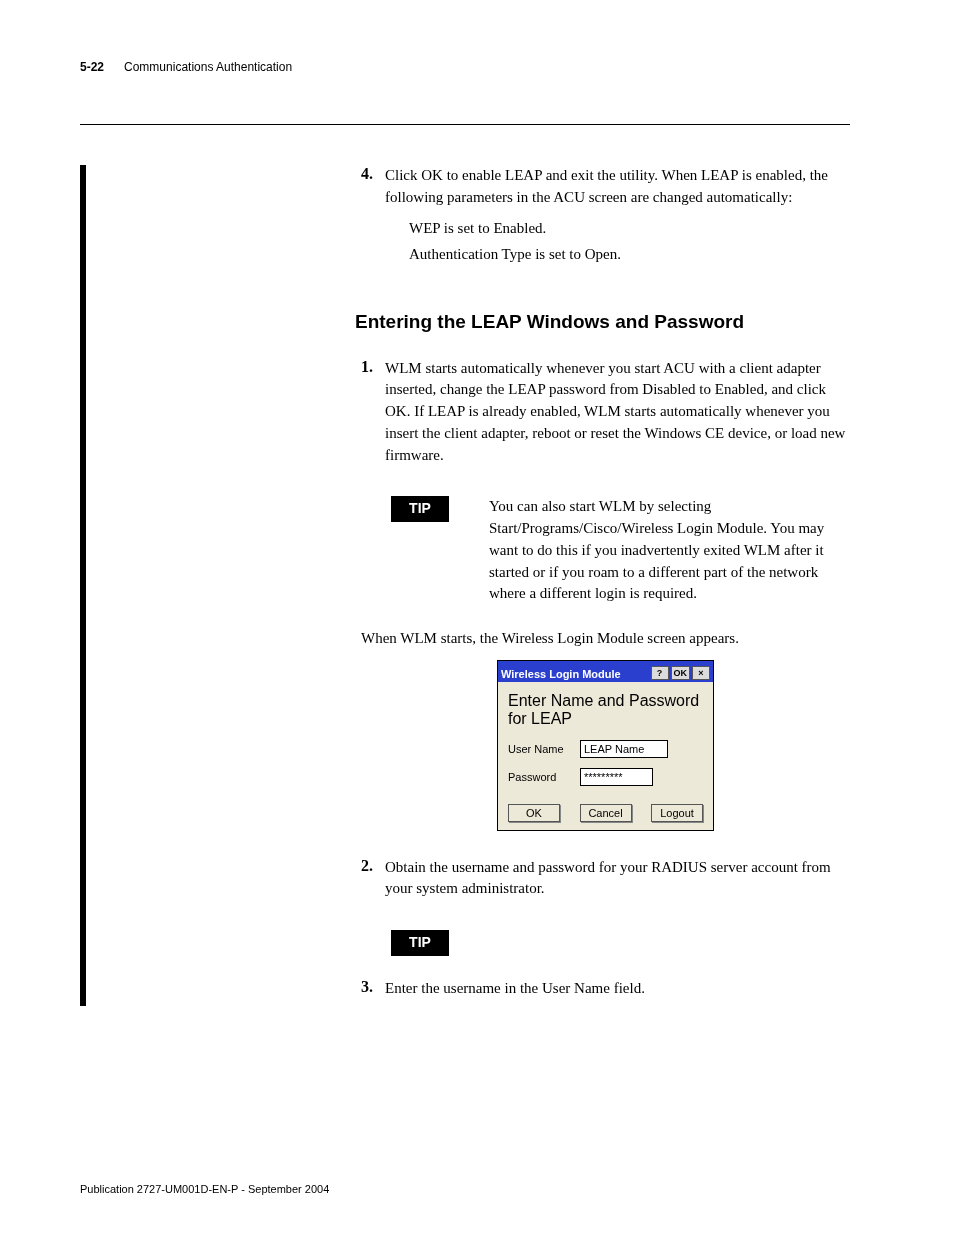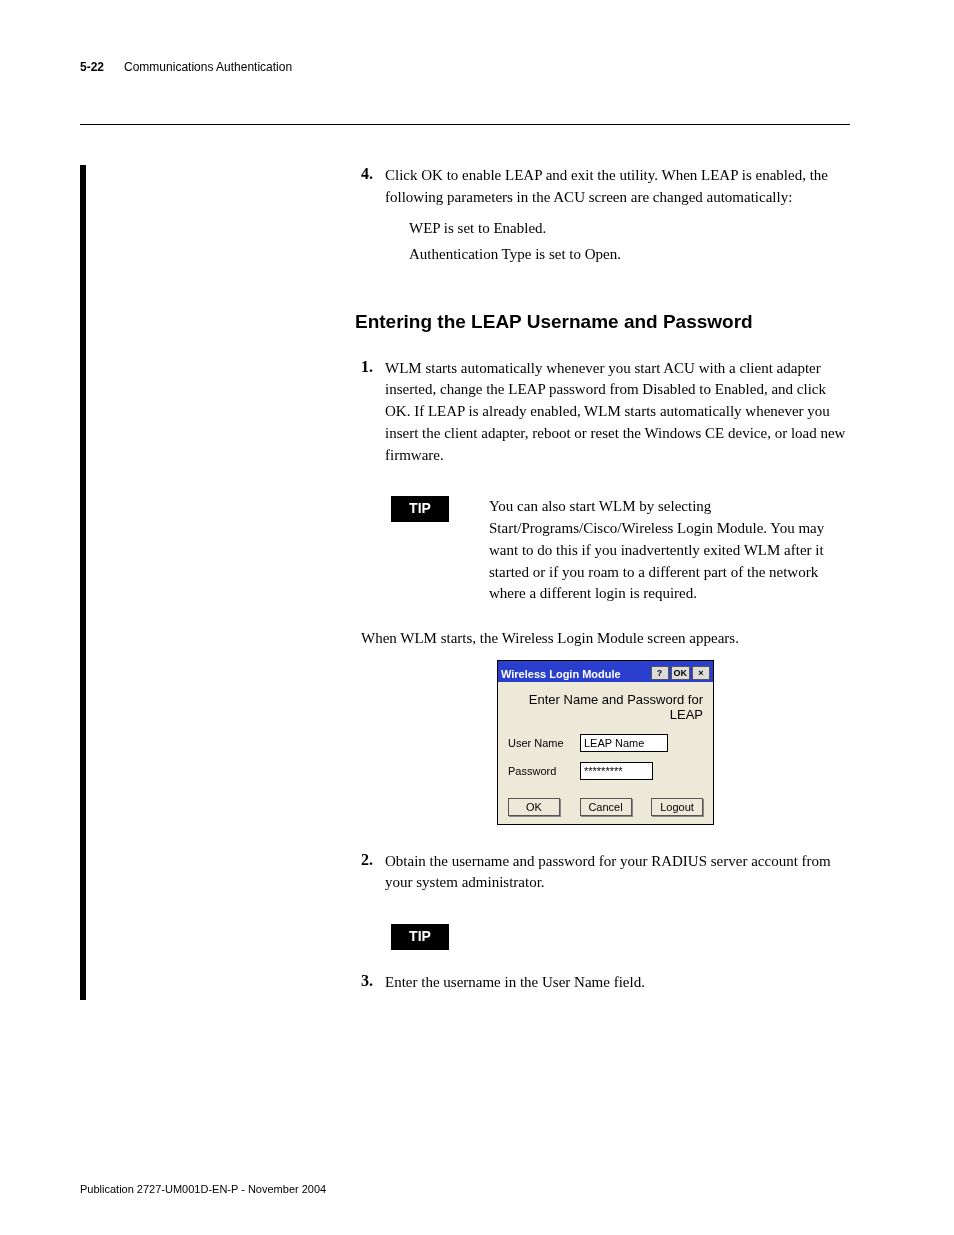--- a/index.html
+++ b/index.html
@@ -136,21 +136,21 @@
     border: 1px solid #555;
     margin-left: 2px;
     font-size: 9px;
     font-weight: bold;
     padding: 0 2px;
     line-height: 12px;
     min-width: 12px;
     text-align: center;
   }
   .wlm-body { padding: 10px 10px 8px 10px; }
-  .wlm-body .prompt { font-size: 13px; margin-bottom: 12px; text-align: right; }
+  .wlm-body .prompt { font-size: 16px; margin-bottom: 12px; }
   .wlm-row { display:flex; align-items:center; margin-bottom:10px; }
   .wlm-row label { width: 72px; font-size: 11px; }
   .wlm-row input {
     font-family: Tahoma, Arial, sans-serif;
     font-size: 11px;
     border: 1px solid #000;
     padding: 1px 3px;
     background: #fff;
     height: 14px;
   }
@@ -194,21 +194,21 @@
 
       <div class="numitem">
         <div class="num">4.</div>
         <div class="txt">Click OK to enable LEAP and exit the utility. When LEAP is enabled, the following parameters in the ACU screen are changed automatically:</div>
       </div>
       <div class="sublist">
         <div>WEP is set to Enabled.</div>
         <div>Authentication Type is set to Open.</div>
       </div>
 
-      <h2 class="section-head">Entering the LEAP Username and Password</h2>
+      <h2 class="section-head">Entering the LEAP Windows and Password</h2>
 
 
       <div class="numitem">
         <div class="num">1.</div>
         <div class="txt">WLM starts automatically whenever you start ACU with a client adapter inserted, change the LEAP password from Disabled to Enabled, and click OK. If LEAP is already enabled, WLM starts automatically whenever you insert the client adapter, reboot or reset the Windows CE device, or load new firmware.</div>
       </div>
 
       <div class="tip-row">
         <div class="tip-badge">TIP</div>
         <div class="tip-text">You can also start WLM by selecting Start/Programs/Cisco/Wireless Login Module. You may want to do this if you inadvertently exited WLM after it started or if you roam to a different part of the network where a different login is required.</div>
@@ -251,14 +251,14 @@
       </div>
 
       <div class="numitem">
         <div class="num">3.</div>
         <div class="txt">Enter the username in the User Name field.</div>
       </div>
 
     </div>
   </div>
 
-  <div class="footer">Publication 2727-UM001D-EN-P - November 2004</div>
+  <div class="footer">Publication 2727-UM001D-EN-P - September 2004</div>
 </div>
 
 </body></html>

